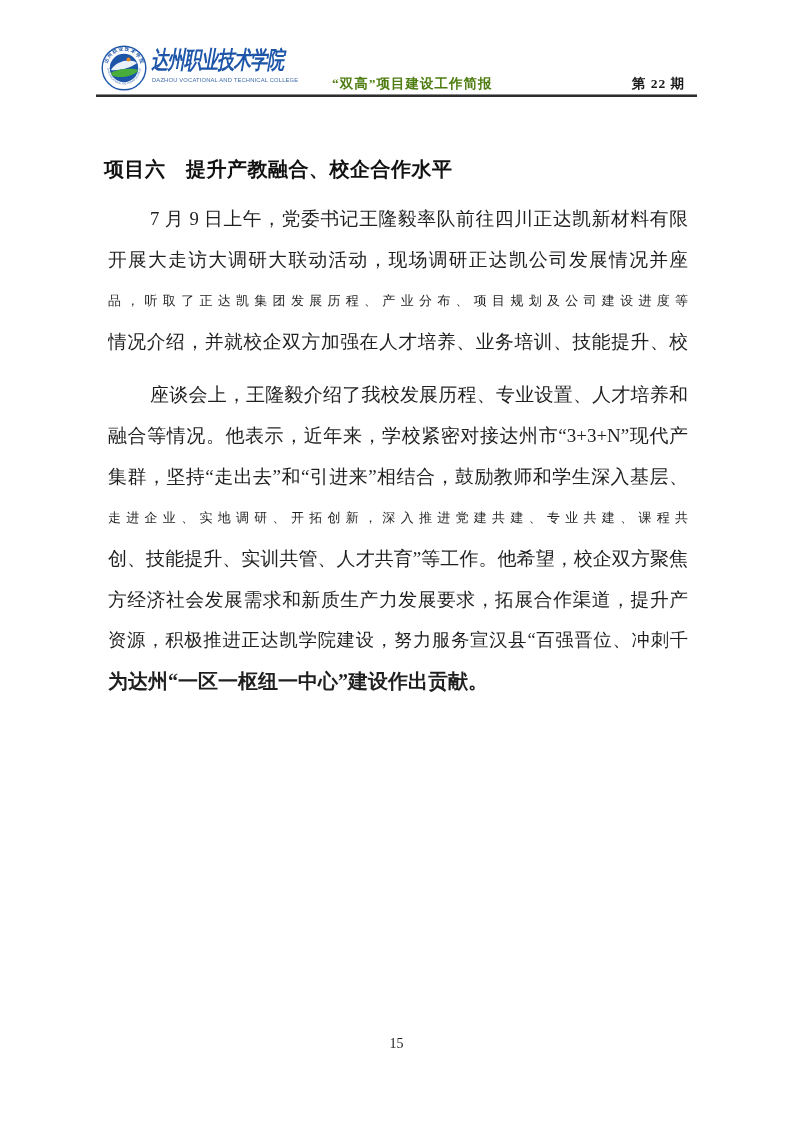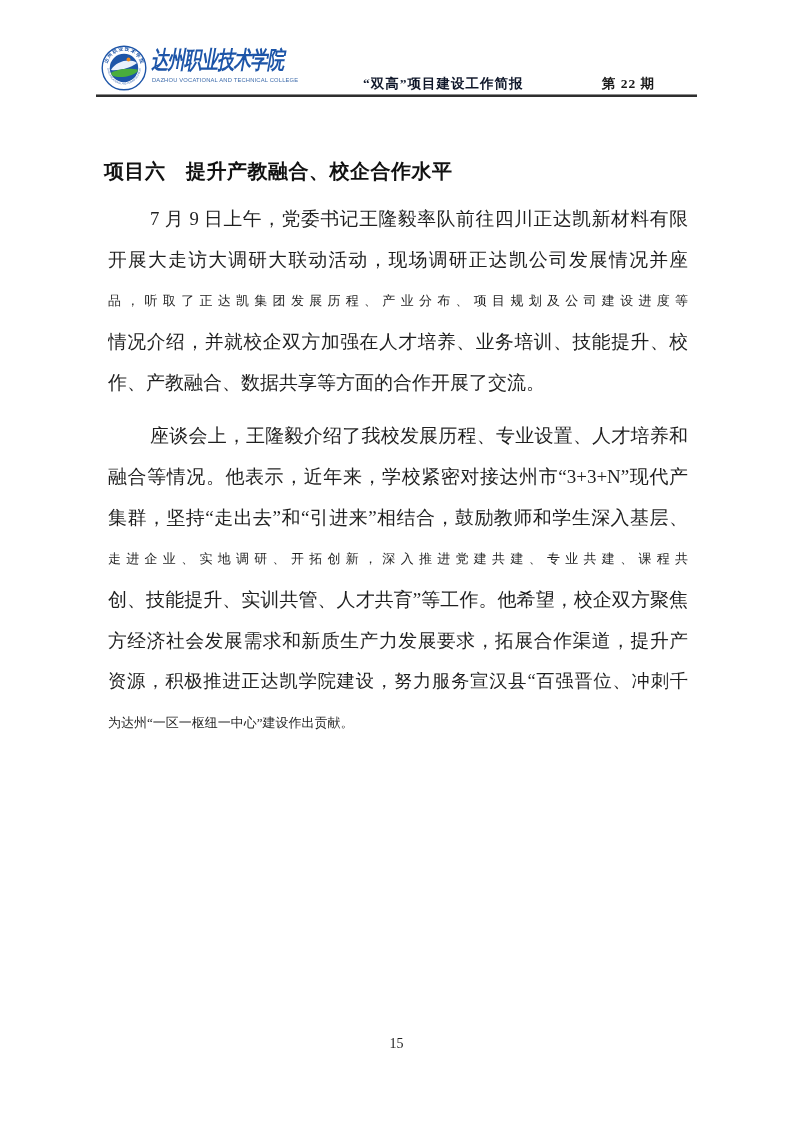--- a/index.html
+++ b/index.html
@@ -27,41 +27,41 @@
   }
   .college-name-en {
     position: absolute; left: 152px; top: 77px;
     font-family: "Liberation Sans", sans-serif;
     font-size: 10px; color: #3f6cab;
     white-space: nowrap;
     transform: scale(0.58); transform-origin: left top;
     letter-spacing: 0.3px;
   }
   .bulletin-title {
-    position: absolute; left: 363px; top: 75px;
+    position: absolute; left: 332px; top: 75px;
     font-size: 13.5px; font-weight: 600;
-    letter-spacing: 1px; color: #0f172a;
+    letter-spacing: 1px; color: #4d7c0f;
     white-space: nowrap;
   }
   .issue-number {
-    position: absolute; right: 138px; top: 75px;
+    position: absolute; right: 108px; top: 75px;
     font-size: 13.5px; font-weight: 600;
     letter-spacing: 1px; color: #1a1a1a;
     white-space: nowrap;
   }
   .header-rule {
     position: absolute; left: 96px; top: 94px;
     width: 601px; height: 3px;
     background: linear-gradient(to bottom, #8d8d8d 34%, #2e2e2e 34%);
   }
 
   
   .article-title {
     position: absolute; left: 104px; top: 145px;
-    font-family: Liberation Serif, serif;
+    font-family: Liberation Mono, monospace;
     font-weight: bold; font-size: 20px; line-height: 26px;
     color: #111; letter-spacing: 0.5px;
     white-space: nowrap;
   }
   .article-body {
     position: absolute; left: 96px; top: 186px;
     width: 604px;
     font-size: 19px;
   }
   .paragraph { margin: 12px; }
@@ -116,29 +116,28 @@
   <div class="header-rule"></div>
 
   <h1 class="article-title">项目六　提升产教融合、校企合作水平</h1>
 
   <div class="article-body">
     <div class="paragraph">
         <div class="line first" style="font-size: 18.75px;">7 月 9 日上午，党委书记王隆毅率队前往四川正达凯新材料有限公司</div>
         <div class="line" style="font-size: 18.75px;">开展大走访大调研大联动活动，现场调研正达凯公司发展情况并座谈，王</div>
         <div class="line" style="font-size: 13px;">品，听取了正达凯集团发展历程、产业分布、项目规划及公司建设进度等</div>
         <div class="line" style="font-size: 18.75px;">情况介绍，并就校企双方加强在人才培养、业务培训、技能提升、校企合</div>
-        <div class="line last" style="font-size: 19px;">作、产教融合、数据共享等方面的合作开展了交流。</div>
       </div>
     <div class="paragraph">
         <div class="line first" style="font-size: 19px;">座谈会上，王隆毅介绍了我校发展历程、专业设置、人才培养和产教</div>
         <div class="line" style="font-size: 19px;">融合等情况。他表示，近年来，学校紧密对接达州市“3+3+N”现代产业</div>
         <div class="line" style="font-size: 19px;">集群，坚持“走出去”和“引进来”相结合，鼓励教师和学生深入基层、</div>
         <div class="line" style="font-size: 13px;">走进企业、实地调研、开拓创新，深入推进党建共建、专业共建、课程共</div>
         <div class="line" style="font-size: 19px;">创、技能提升、实训共管、人才共育”等工作。他希望，校企双方聚焦地</div>
         <div class="line" style="font-size: 18.75px;">方经济社会发展需求和新质生产力发展要求，拓展合作渠道，提升产教融合</div>
         <div class="line" style="font-size: 18.25px;">资源，积极推进正达凯学院建设，努力服务宣汉县“百强晋位、冲刺千亿”，</div>
-        <div class="line last" style="font-size: 13px;">为达州“一区一枢纽一中心”建设作出贡献。</div>
+        <div class="line last" style="font-size: 20px; font-weight: bold;">为达州“一区一枢纽一中心”建设作出贡献。</div>
       </div>
   </div>
 
   <div class="page-number">15</div>
 
 </div>
 
 </body></html>

